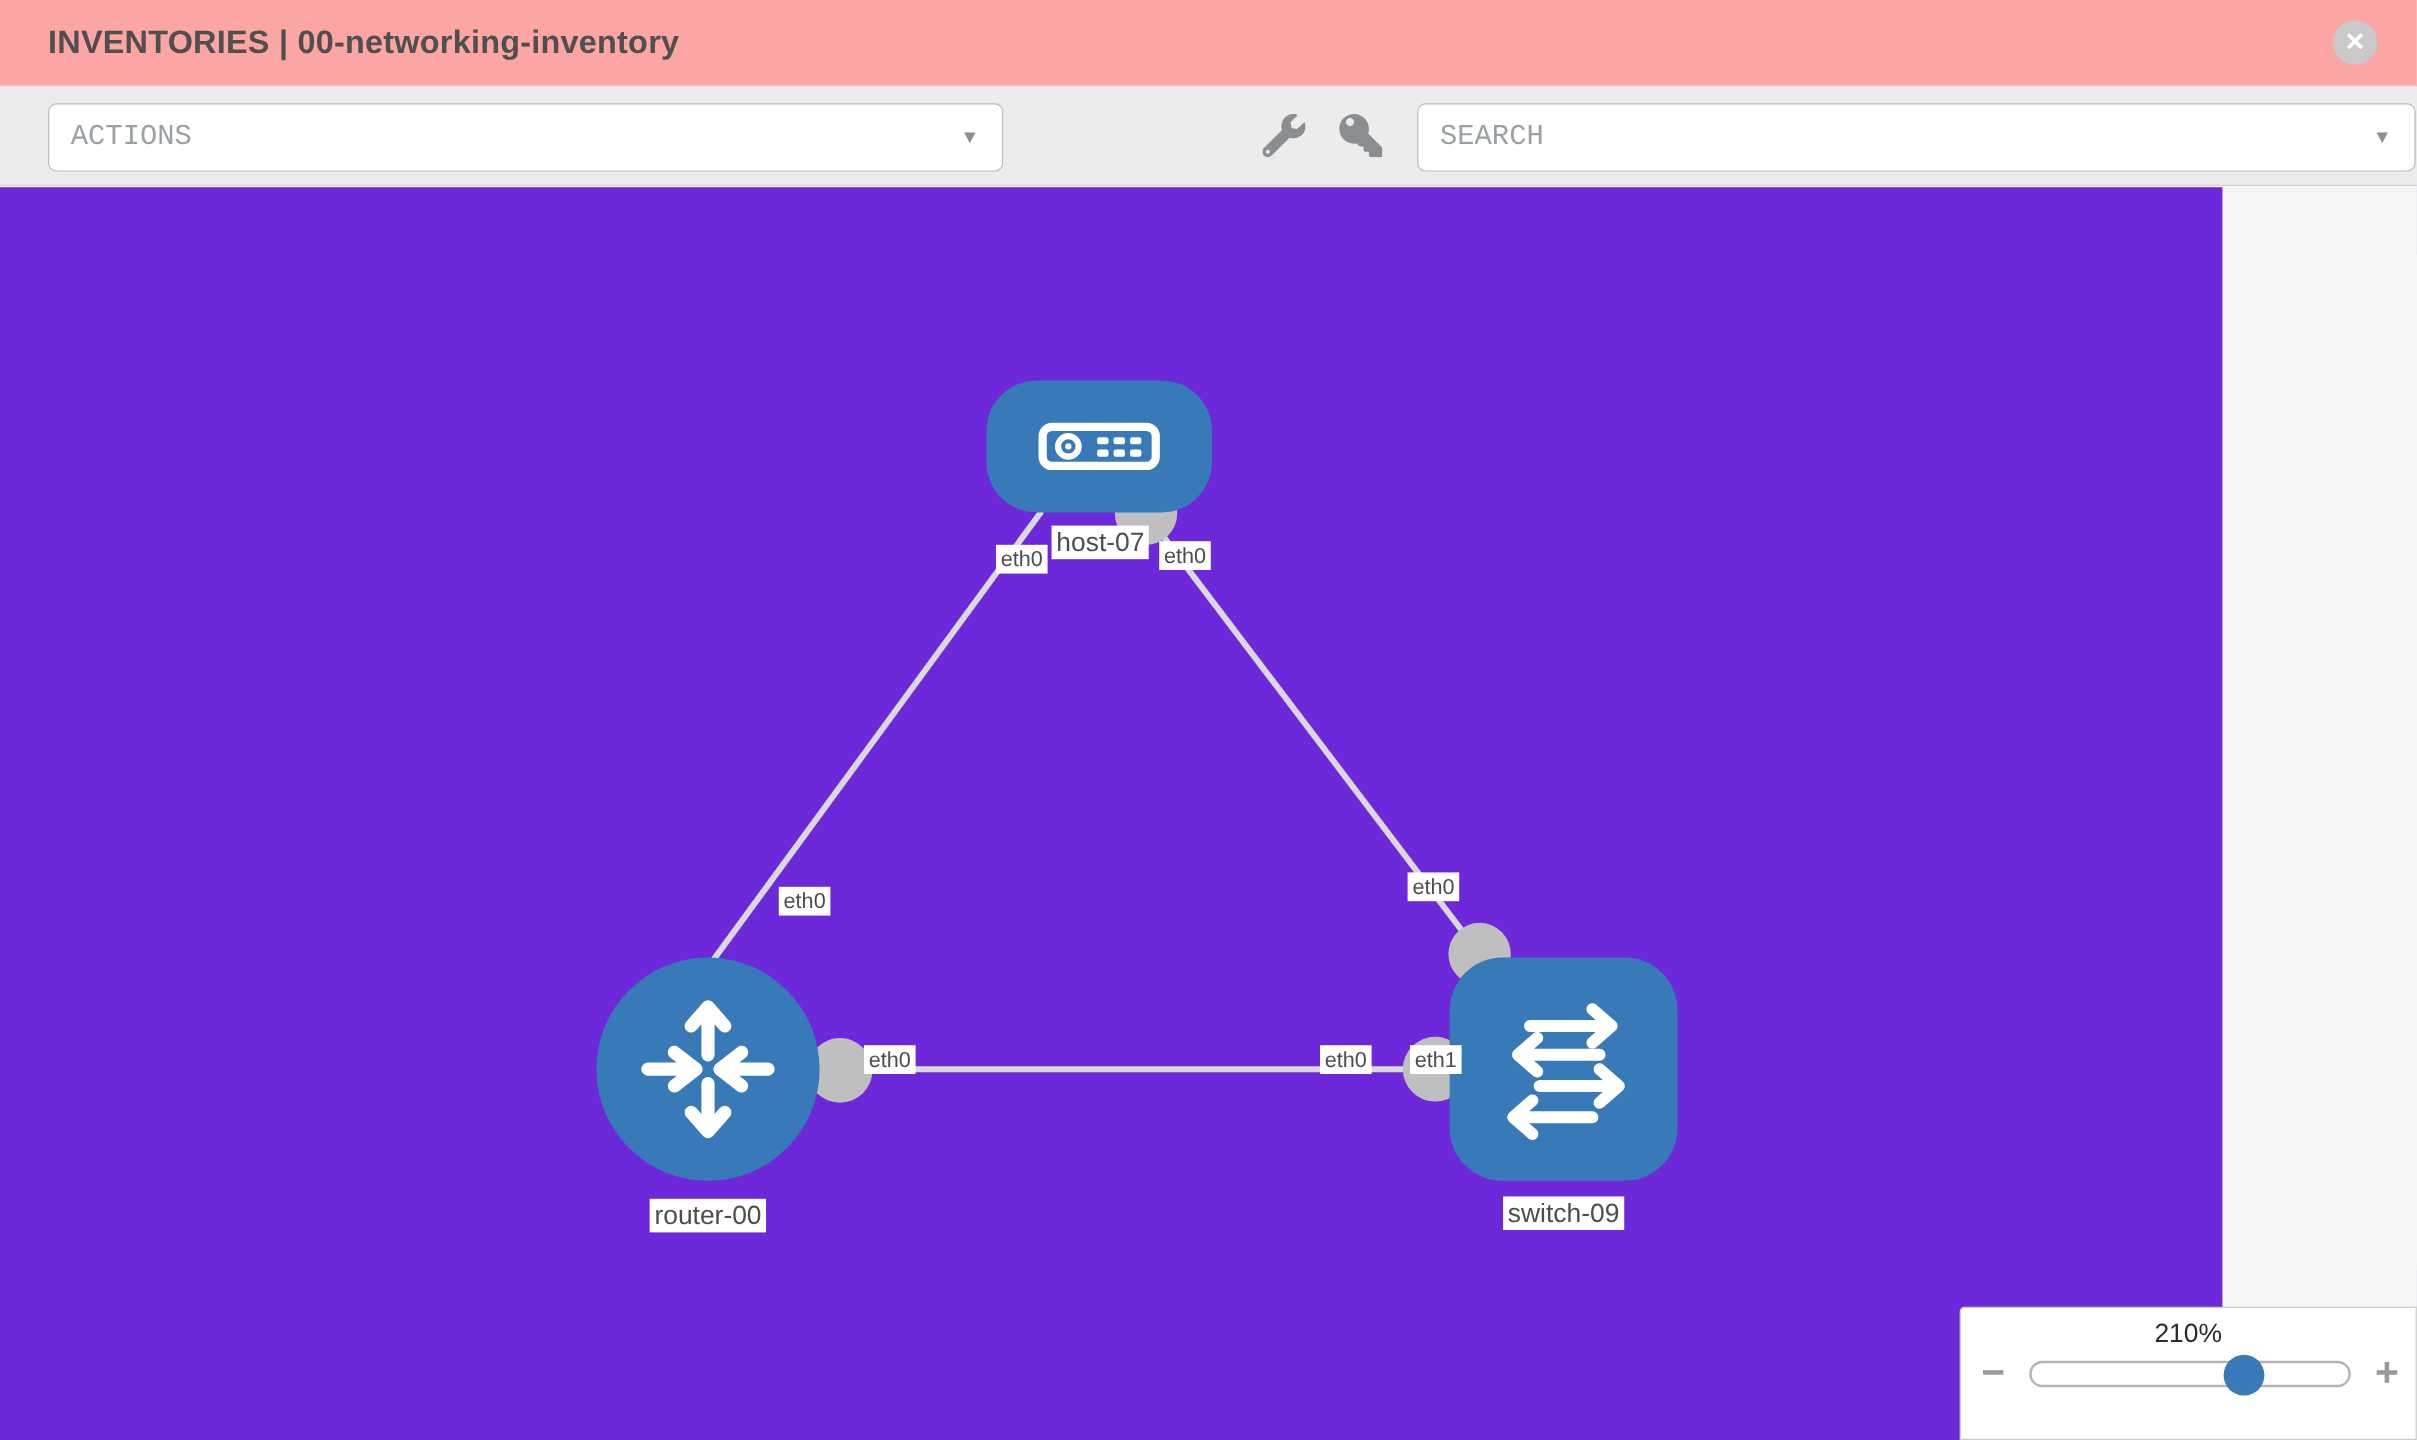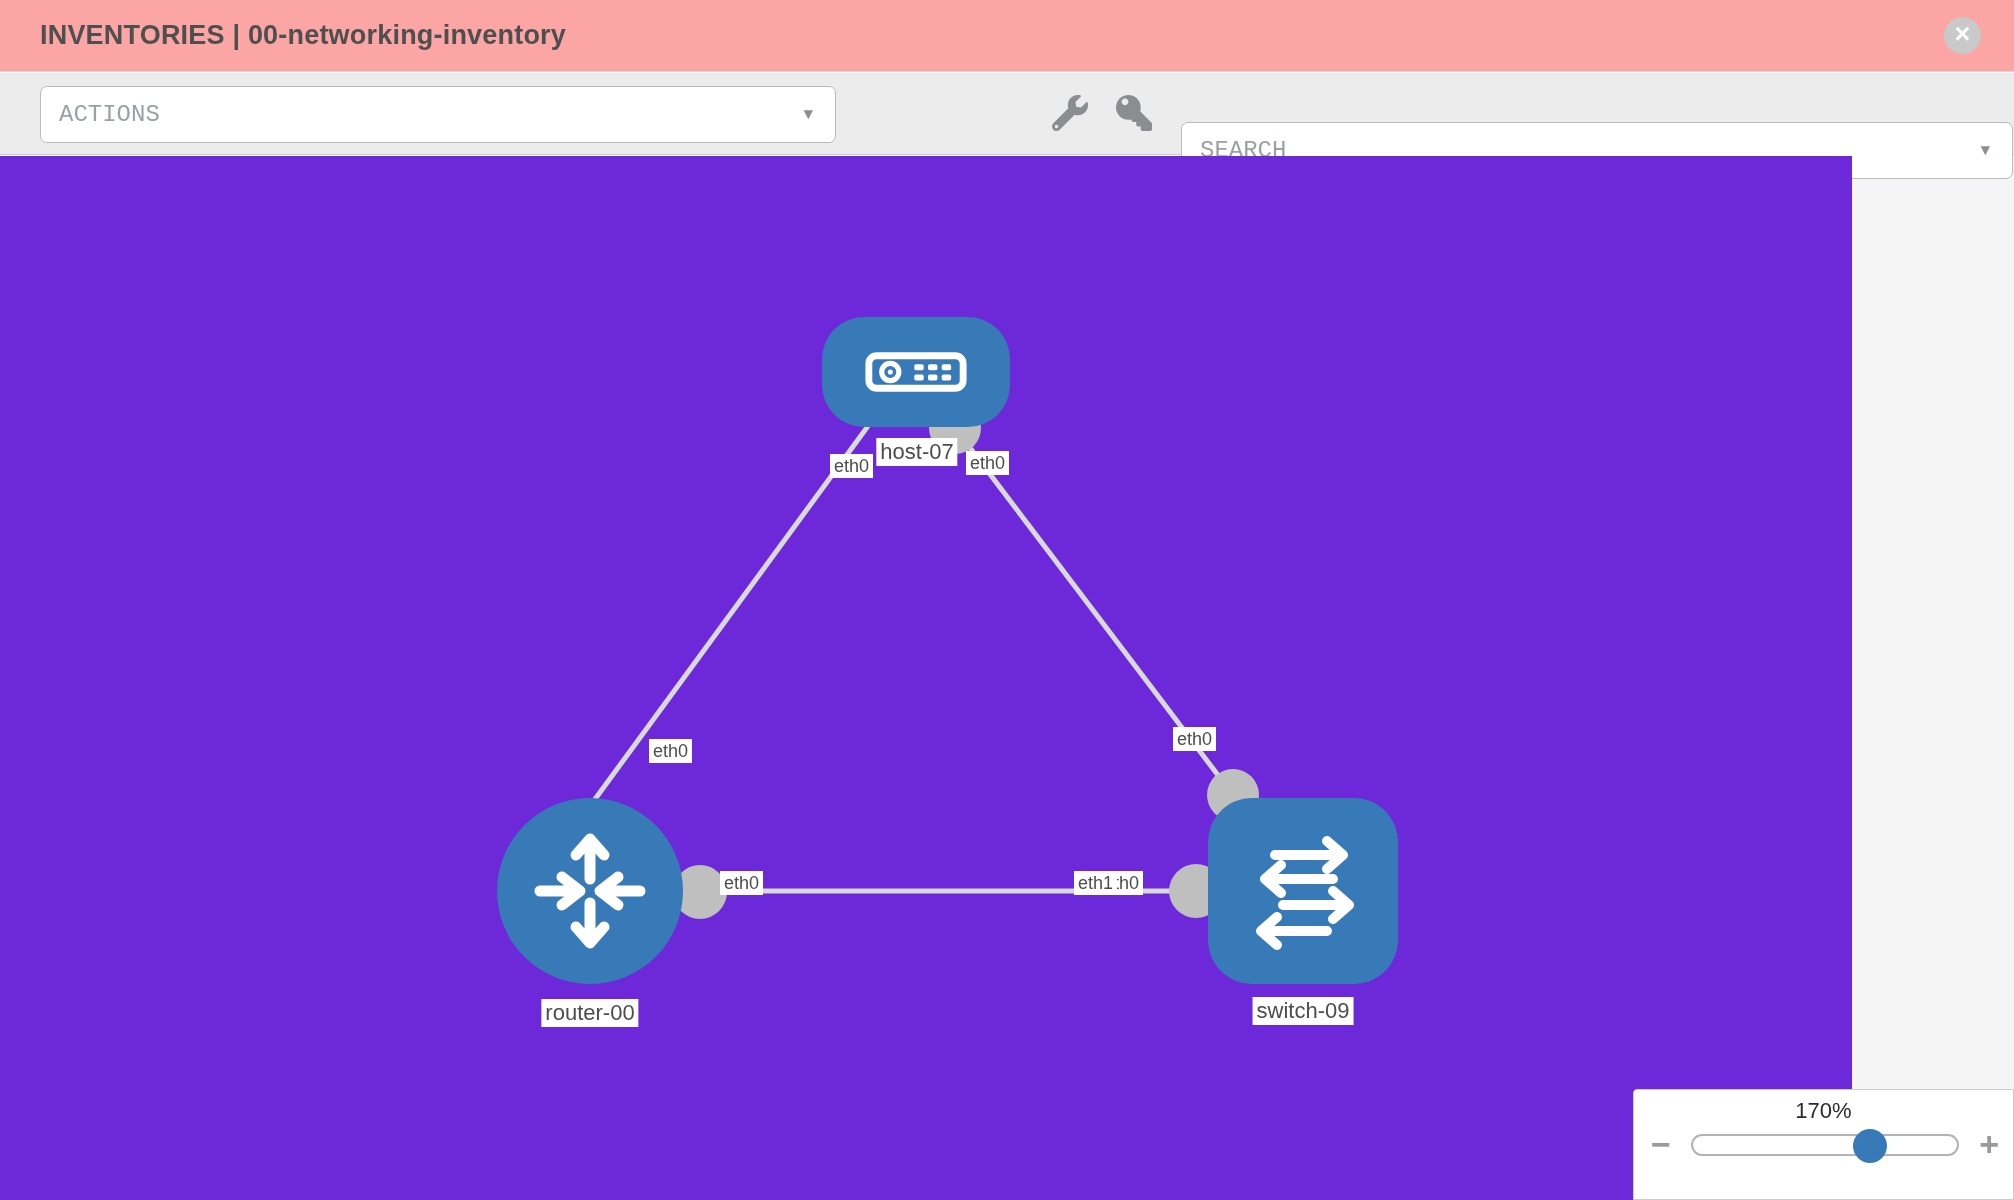--- a/index.html
+++ b/index.html
@@ -18,21 +18,21 @@
   
   .toolbar { position: absolute; left: 0; top: 73px; width: 2014px; height: 82px;
     background: #ececec; border-bottom: 1px solid #d0d0d0; }
   .dropdown { position: absolute; top: 13px; height: 57px; background: #ffffff;
     border: 1px solid #b8bcc0; border-radius: 7px; cursor: pointer; font-family: Liberation Mono, monospace; }
   .dropdown .dd-label { position: absolute; left: 18px; top: 14px; font-size: 24px;
     color: #9aa0a4; }
   .dropdown .caret { position: absolute; right: 22px; top: 19px; font-size: 16px;
     color: #8a8f94; }
   .dd-actions { left: 40px; width: 796px; }
-  .dd-search  { left: 1181px; width: 832px; margin-top: 36px; }
+  .dd-search  { left: 1181px; width: 832px; }
   .tool-icon { position: absolute; top: 22px; width: 36px; height: 36px; cursor: pointer; }
   .tool-icon svg { width: 100%; height: 100%; }
   .icon-wrench { left: 1052px; }
   .icon-key { left: 1116px; }
 
   
   .canvas { position: absolute; left: 0; top: 156px; width: 1852px; height: 1044px;
     background: #6d28d9; }
   .links-svg { position: absolute; left: 0; top: 0; width: 2014px; height: 1044px;
     z-index: 1; pointer-events: none; }
@@ -140,28 +140,28 @@
       <path d="M24,40 L-38,40 M-26,26 L-42,40 L-26,54"></path>
     </svg>
   </div>
 
   <div class="chip" style="left:830px; top:298px;">eth0</div>
   <div class="chip" style="left:966px; top:295px;">eth0</div>
   <div class="chip" style="left:649px; top:583px;">eth0</div>
   <div class="chip" style="left:1173px; top:571px;">eth0</div>
   <div class="chip" style="left:720px; top:715px;">eth0</div>
   <div class="chip" style="left:1100px; top:715px;">eth0</div>
-  <div class="chip chip-front" style="left:1074px; top:715px;">eth1</div>
+  <div class="chip chip-front" style="left:1175px; top:715px;">eth1</div>
 
   <div class="chip node-label" style="left:917px; top:282px;">host-07</div>
   <div class="chip node-label" style="left:590px; top:843px;text-align:center;">router-00</div>
   <div class="chip node-label" style="left:1303px; top:841px;">switch-09</div>
 
   <div class="zoom-panel">
-    <div class="zoom-level">170%</div>
+    <div class="zoom-level">210%</div>
     <div class="zoom-row">
       <div class="zoom-btn zoom-minus">−</div>
       <div class="zoom-track">
         <div class="zoom-handle"></div>
       </div>
       <div class="zoom-btn zoom-plus">+</div>
     </div>
   </div>
 
 </div>

